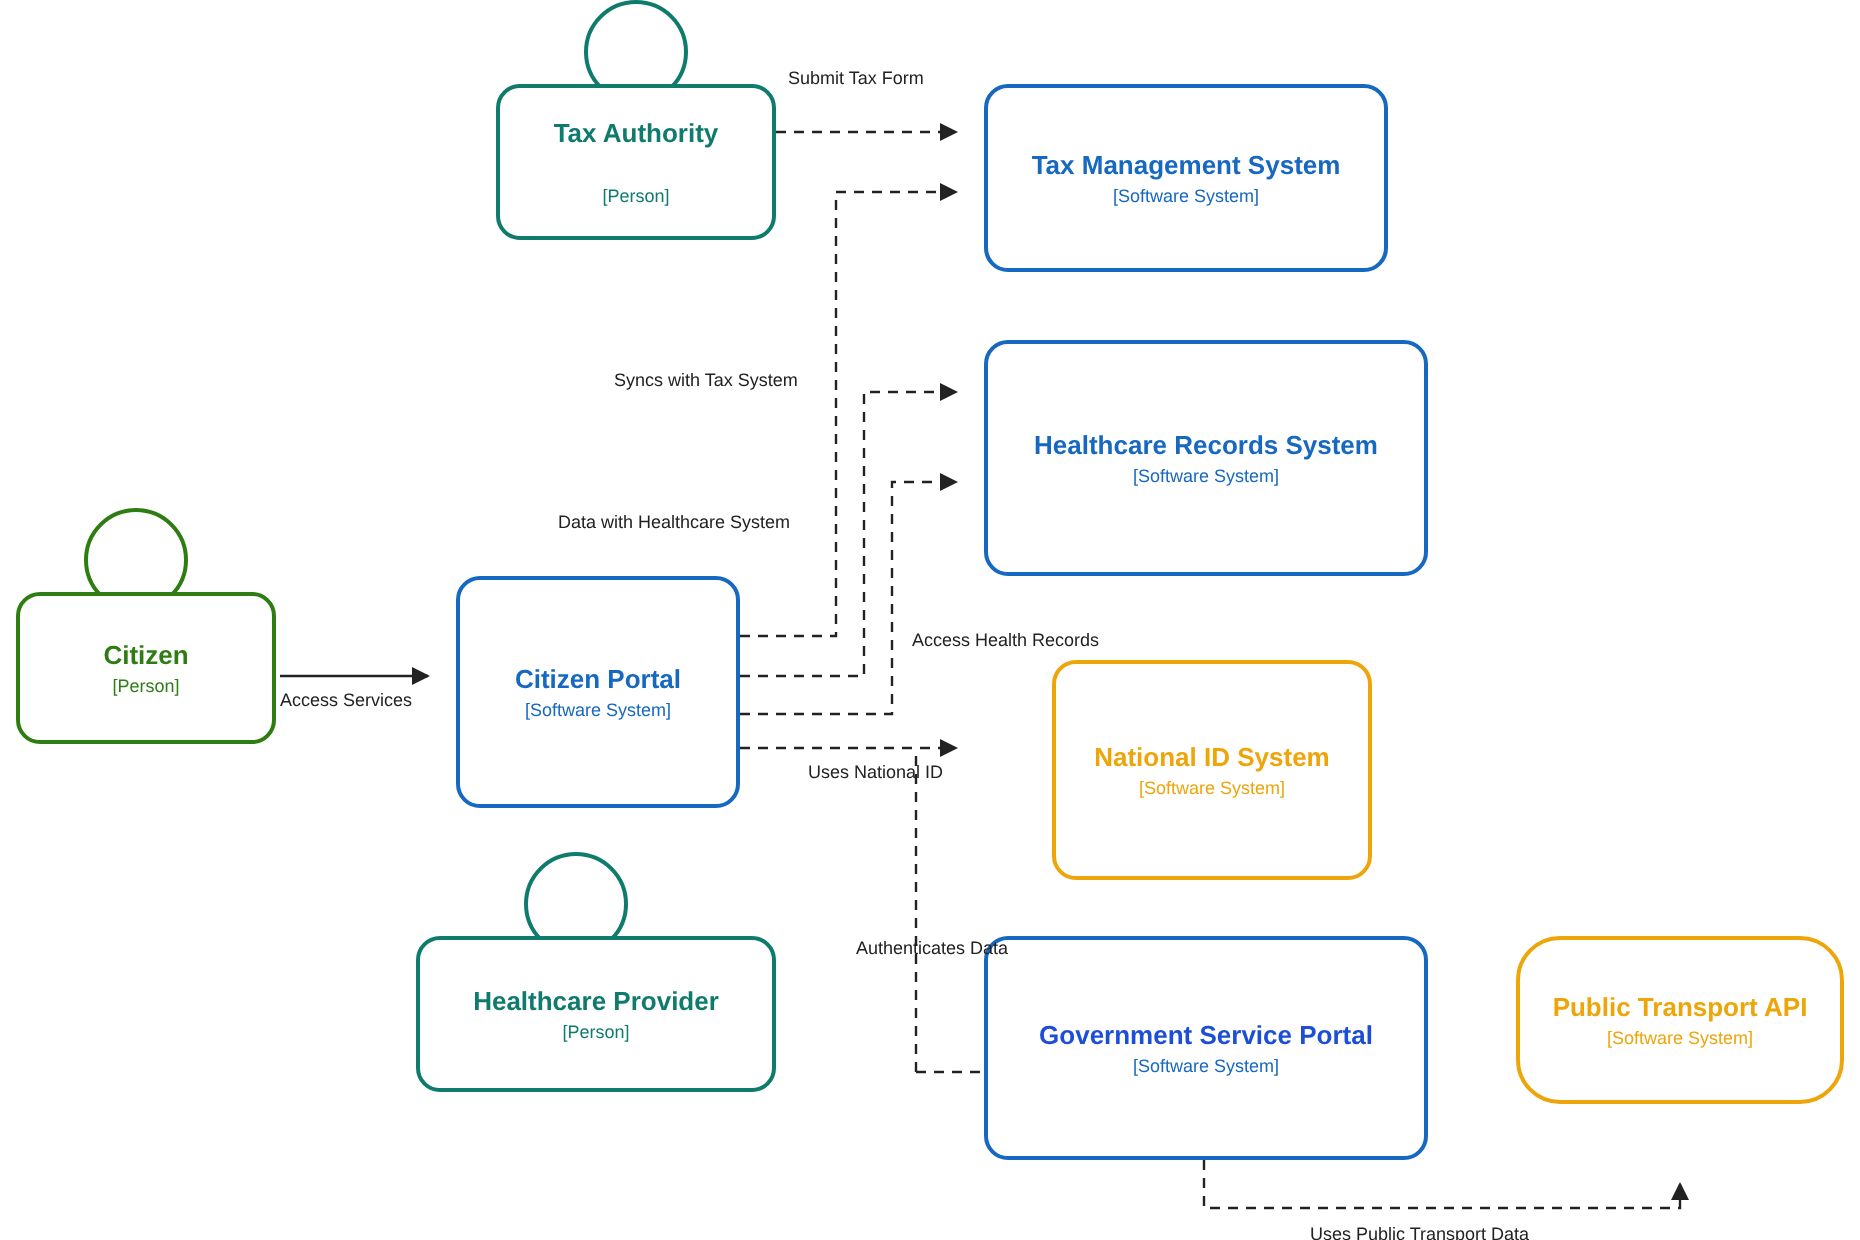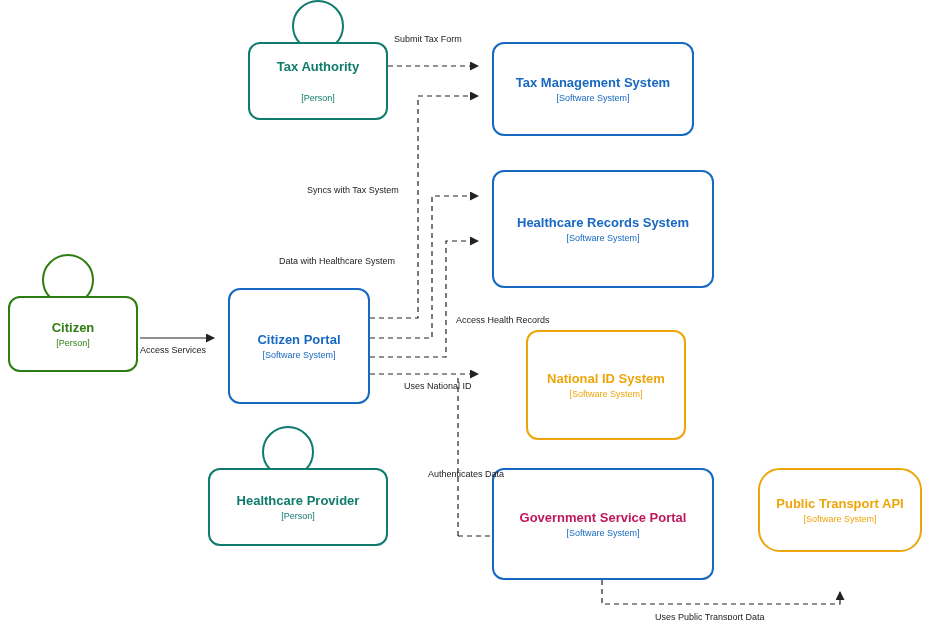--- a/index.html
+++ b/index.html
@@ -144,21 +144,21 @@
     <div class="title" style="color:#eda50a;">National ID System</div>
     <div class="subtitle" style="color:#eda50a;">[Software System]</div>
   </div>
 
   <div class="node" style="left:208px; top:468px; width:180px; height:78px; border-color:#0f7b6c;">
     <div class="title" style="color:#0f7b6c;text-align:center;">Healthcare Provider</div>
     <div class="subtitle" style="color:#0f7b6c;">[Person]</div>
   </div>
 
   <div class="node" style="left:492px; top:468px; width:222px; height:112px; border-color:#1668c1;">
-    <div class="title" style="color:#be185d;">Government Service Portal</div>
+    <div class="title" style="color:#1d4ed8;">Government Service Portal</div>
     <div class="subtitle" style="color:#1668c1;">[Software System]</div>
   </div>
 
   <div class="node" style="left:758px; top:468px; width:164px; height:84px; border-color:#eda50a;border-radius:22px;">
     <div class="title" style="color:#eda50a;">Public Transport API</div>
     <div class="subtitle" style="color:#eda50a;">[Software System]</div>
   </div>
 
   <div class="edge-label" style="left:394px; top:34px;">Submit Tax Form</div>
   <div class="edge-label" style="left:307px; top:161px;margin-top:24px;">Syncs with Tax System</div>

